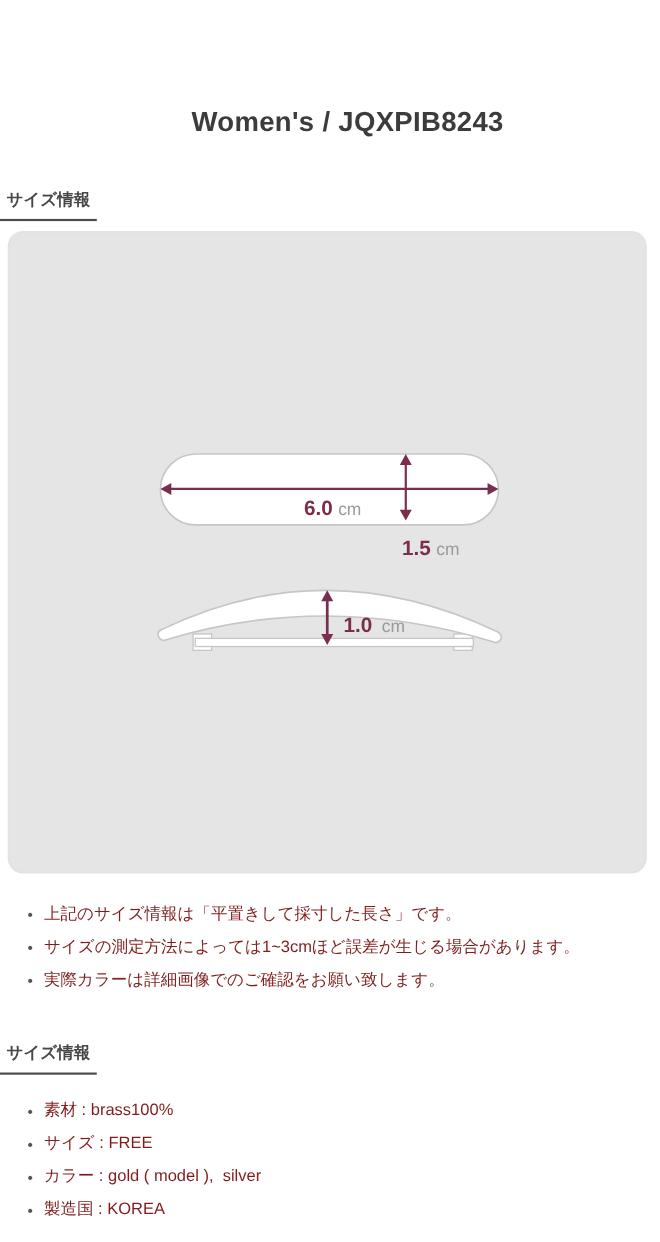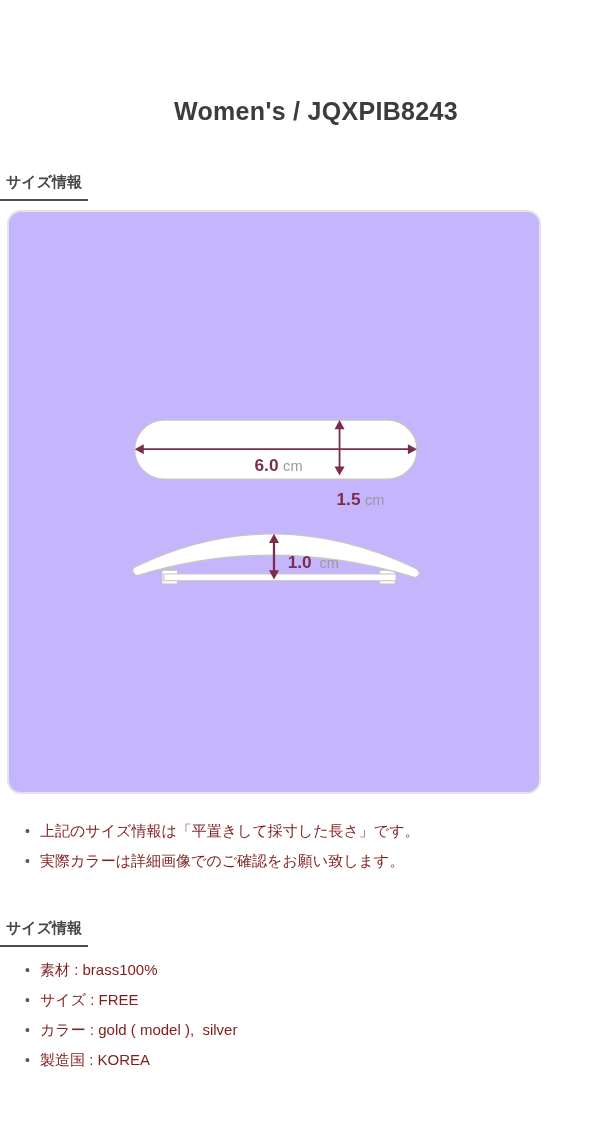--- a/index.html
+++ b/index.html
@@ -30,37 +30,37 @@
     font-size: 15px;
     font-weight: 700;
     color: #474747;
     padding: 0 6px 7px 6px;
     border-bottom: 2px solid #4d4d4d;
     line-height: 21px;
   }
 
   .diagram-box {
     margin: 8px 7px 0 7px;
-    width: 534px;
+    width: 581px;
     height: 584px;
     border: 2px solid #e3e3e3;
     border-radius: 14px;
-    background: #c4b5fd;
+    background: #e5e5e5;
   }
   .diagram-box svg { display: block; width: 100%; height: 100%; }
 
   .dim-number { font-size: 19px; font-weight: 600; }
   .dim-unit { font-size: 16px; font-weight: 400; }
 
   ul.notes-list {
     list-style: none;
     margin: 22px 18px 0 25px;
     padding: 0;
   }
-  ul.notes-list.specs { margin-top: 7px; }
+  ul.notes-list.specs { margin-top: 17px; }
   ul.notes-list li {
     position: relative;
     padding-left: 15px;
     font-size: 15px;
     line-height: 30px;
     color: #7f1d1d;
     white-space: pre-wrap;
   }
   ul.notes-list li::before {
     content: "\2022";
@@ -118,20 +118,21 @@
         <polygon points="291,375 285.5,365 296.5,365"></polygon>
       </g>
 
       <text x="306" y="363" text-anchor="start" class="dim-number" fill="#7b2d4e">1.0</text>
       <text x="341" y="363" text-anchor="start" class="dim-unit" fill="#9a9a9a">cm</text>
     </svg>
   </div>
 
   <ul class="notes-list">
     <li>上記のサイズ情報は「平置きして採寸した長さ」です。</li>
+    <li>サイズの測定方法によっては1~3cmほど誤差が生じる場合があります。</li>
     <li>実際カラーは詳細画像でのご確認をお願い致します。</li>
   </ul>
 
   <div class="section-header-wrap second">
     <span class="section-header">サイズ情報</span>
   </div>
 
   <ul class="notes-list specs">
     <li>素材 : brass100%</li>
     <li>サイズ : FREE</li>

